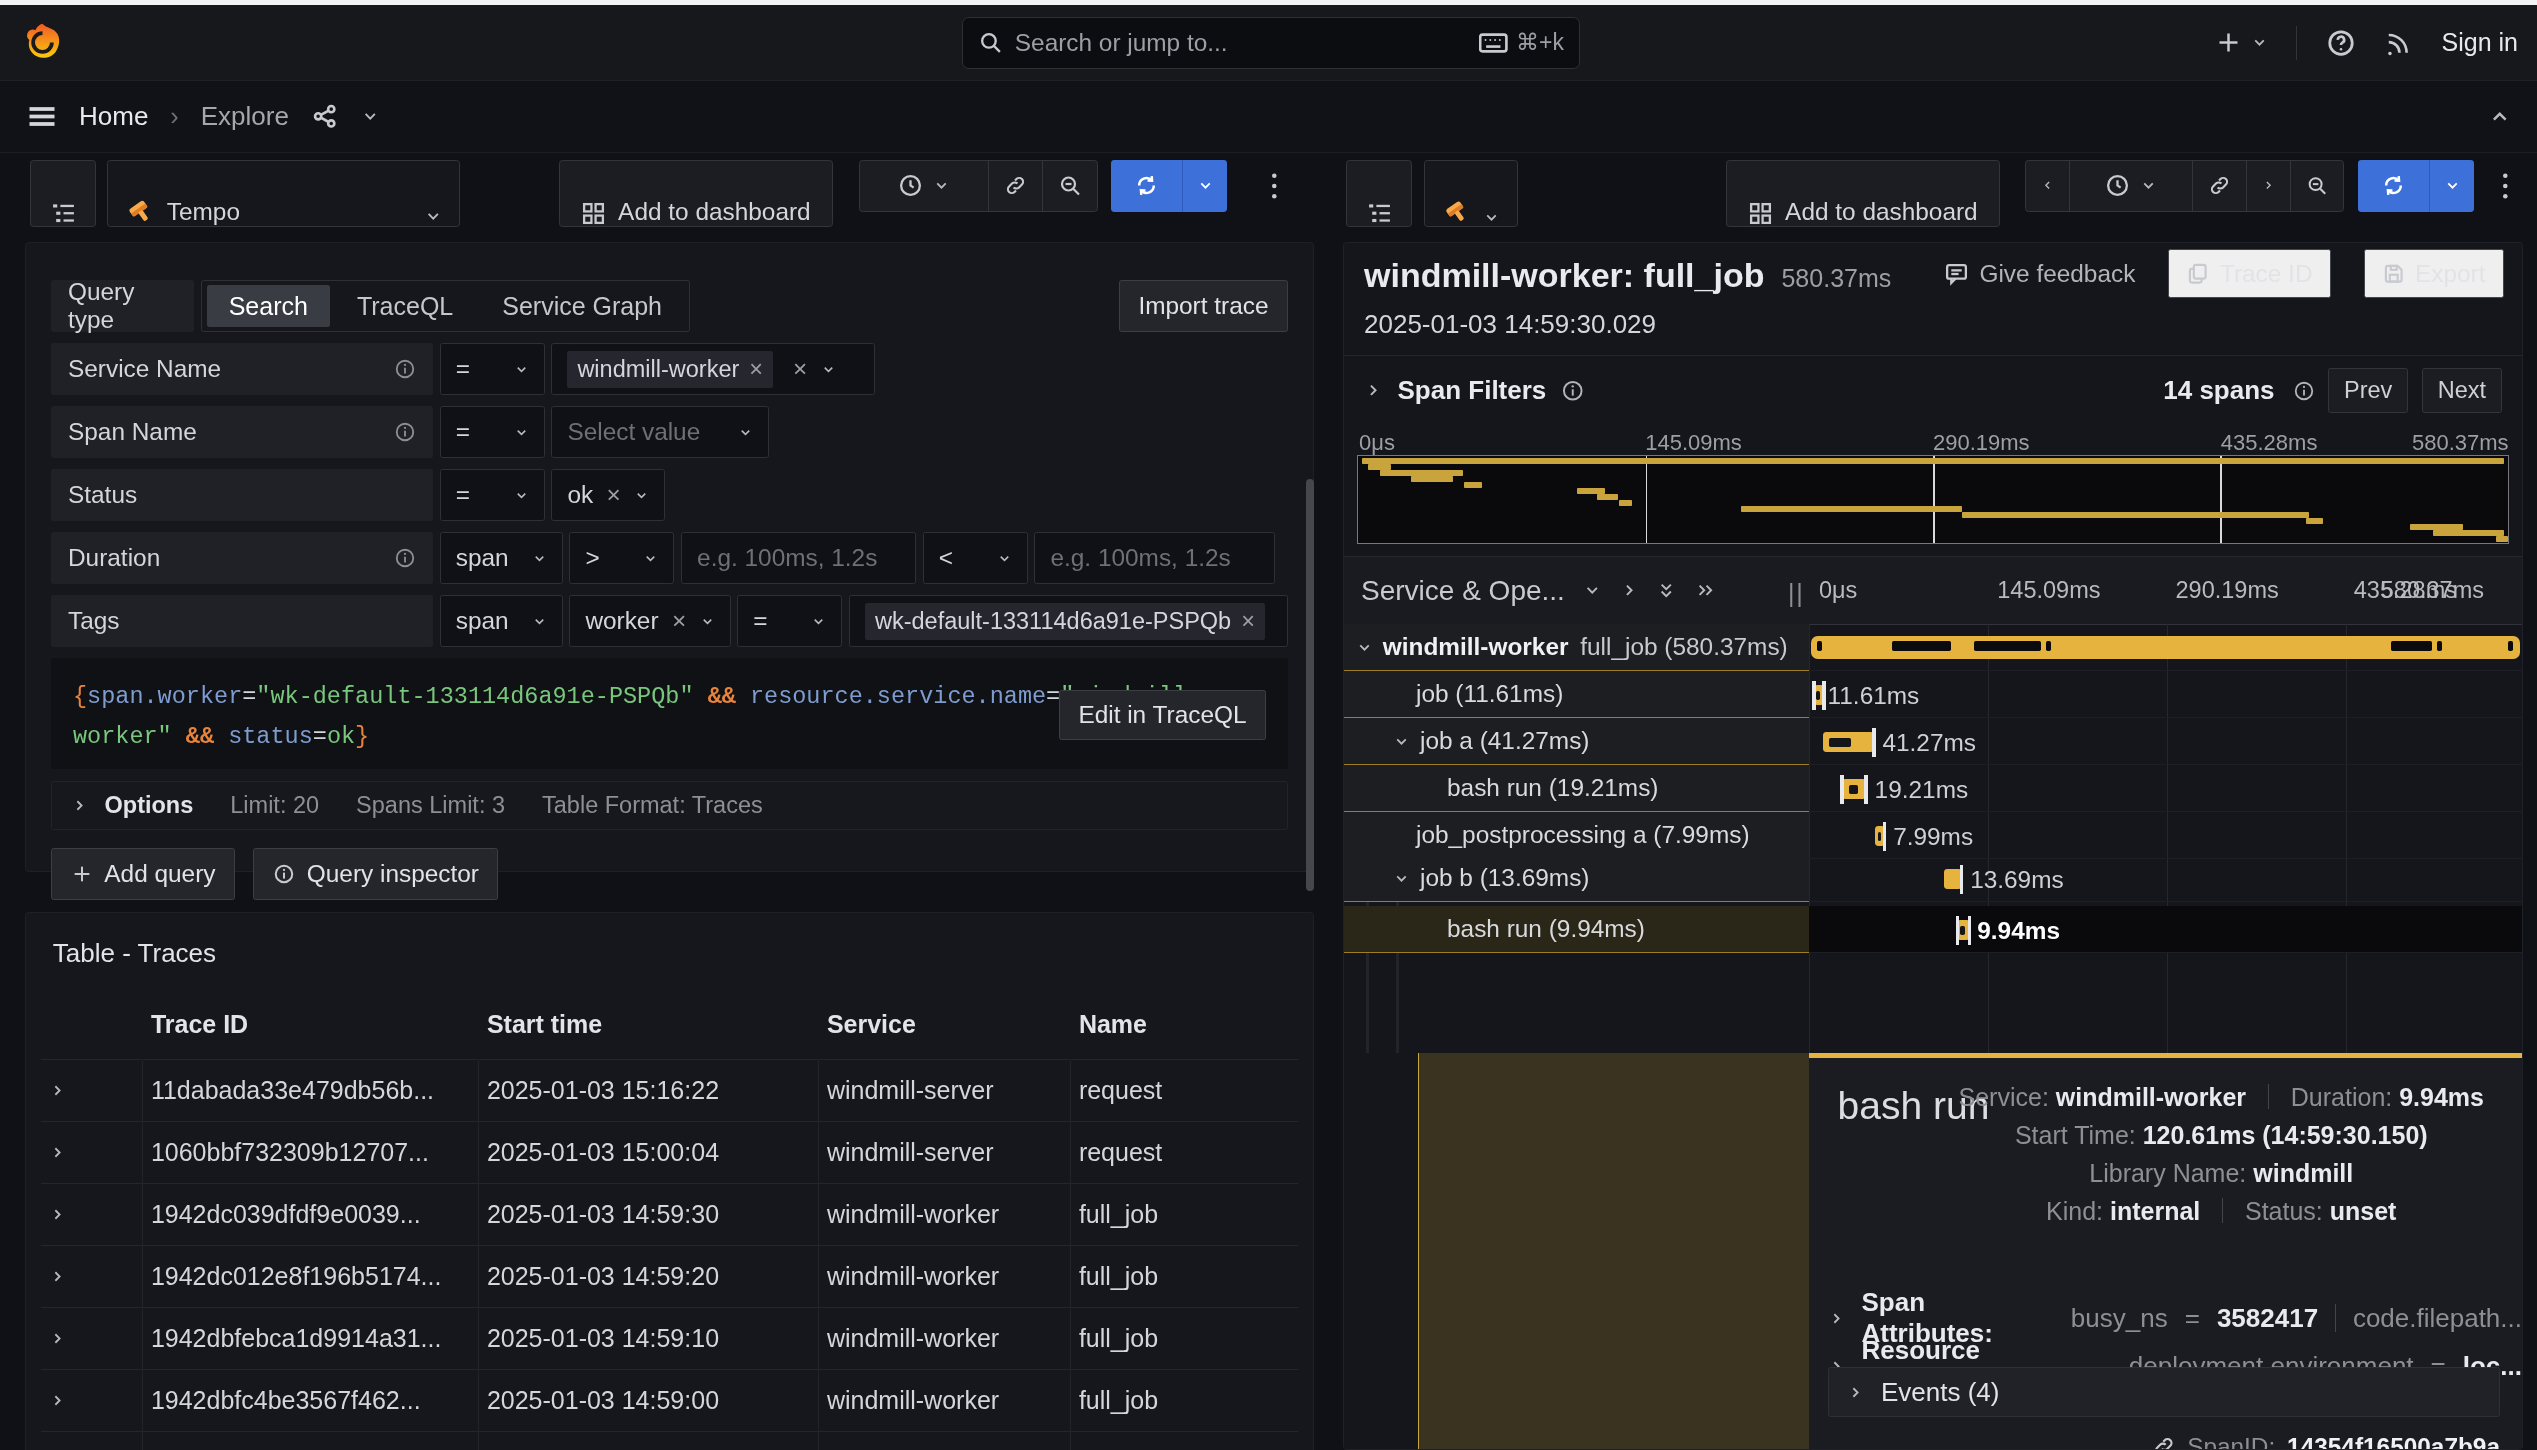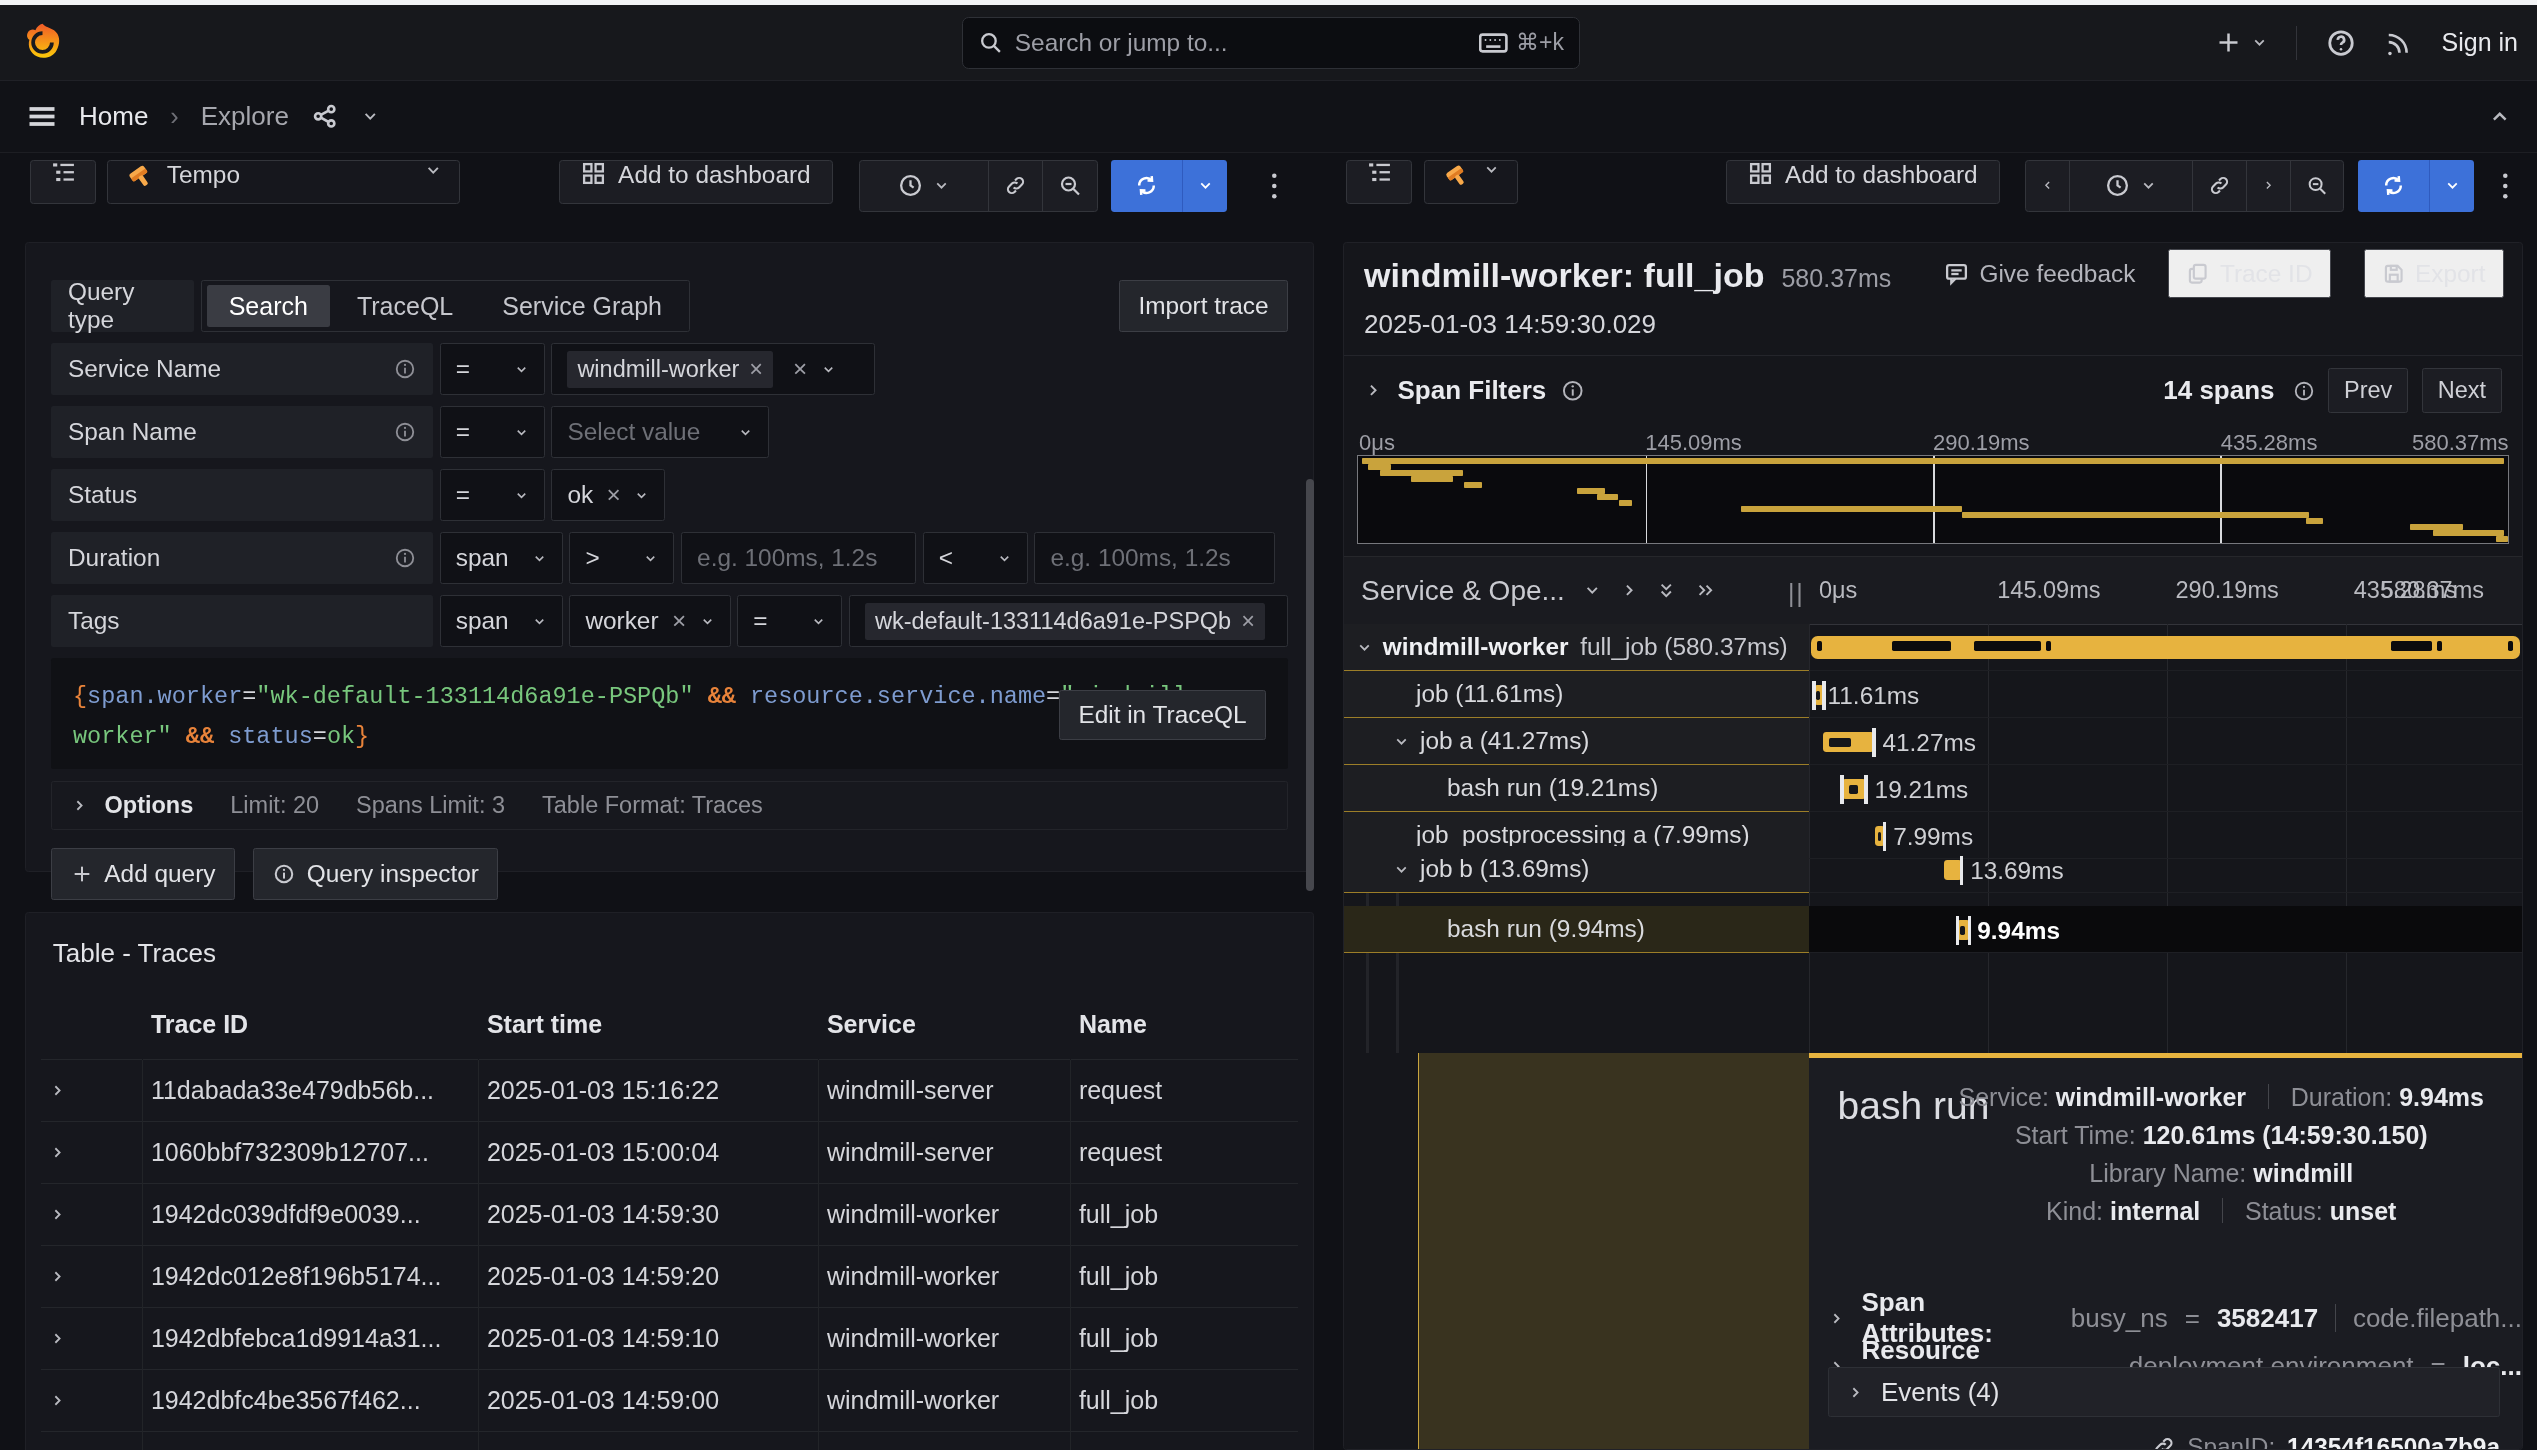--- a/index.html
+++ b/index.html
@@ -27,21 +27,21 @@
   .crumb-cur { color:#a6a7ae; font-size:26px; }
   .crumbs-right { margin-left:auto; }
 
   
   .pane { position:absolute; top:153px; bottom:0; }
   .pane.left { left:20px; width:1299px; }
   .pane.right { left:1338px; width:1190px; }
 
   
   .ptoolbar { position:absolute; top:6.7px; left:0; right:0; height:52px; }
-  .tbtn { position:absolute; height:44px; background:#1c1d23; border:0.8px solid #33353b; border-radius:3.4px; display:flex; align-items:flex-start; justify-content:center; gap:11.8px; color:#d5d6db; font-size:24.4px; padding:0 17px; }
+  .tbtn { position:absolute; height:67px; background:#1c1d23; border:0.8px solid #33353b; border-radius:3.4px; display:flex; align-items:flex-end; justify-content:center; gap:11.8px; color:#d5d6db; font-size:24.4px; padding:0 17px; }
   .tbtn.plain { background:#16171d; }
   .tgroup { position:absolute; height:52px; display:flex; background:#1c1d23; border:0.8px solid #33353b; border-radius:3.4px; }
   .tgroup .seg { display:flex; align-items:center; justify-content:center; gap:10px; padding:0 15px; border-right:0.8px solid #33353b; color:#cfd0d6; }
   .tgroup .seg:last-child { border-right:none; }
   .blue-split { position:absolute; height:52px; display:flex; border-radius:3.4px; overflow:hidden; }
   .blue-split .m { width:71px; background:#3d71d9; display:flex; align-items:center; justify-content:center; }
   .blue-split .c { width:45px; background:#3d71d9; border-left:0.8px solid #2f5bbf; display:flex; align-items:center; justify-content:center; }
 
   
   .card { position:absolute; left:5px; right:5px; background:#16171d; border:0.8px solid #1f2026; border-radius:3.4px; }
@@ -938,21 +938,21 @@
             </div>
           <div class="track">
               <div class="span-bar" style="left: 9.2%; width: 1.4%;">
                 <div class="bar-band" style="left: 30%; width: 30%;"></div>
                 <div class="bar-wtick" style="left: calc(100% - 1.7px);"></div>
               </div>
               <span class="dur-label" style="left:11.8%;">7.99ms</span>
             </div>
         </div>
 
-        <div class="srow" style="top:222px;">
+        <div class="srow" style="top:231px;">
           <div class="name" style="padding-left:49px;">
             <span class="exp-chev icon">
                 <svg width="17" height="17" viewBox="0 0 24 24">
                   <polyline points="6,9 12,15 18,9" class="chev"></polyline>
                 </svg>
               </span>
             <span>job b (13.69ms)</span>
           </div>
           <div class="track">
               <div class="span-bar" style="left: 19%; width: 2.4%;">

